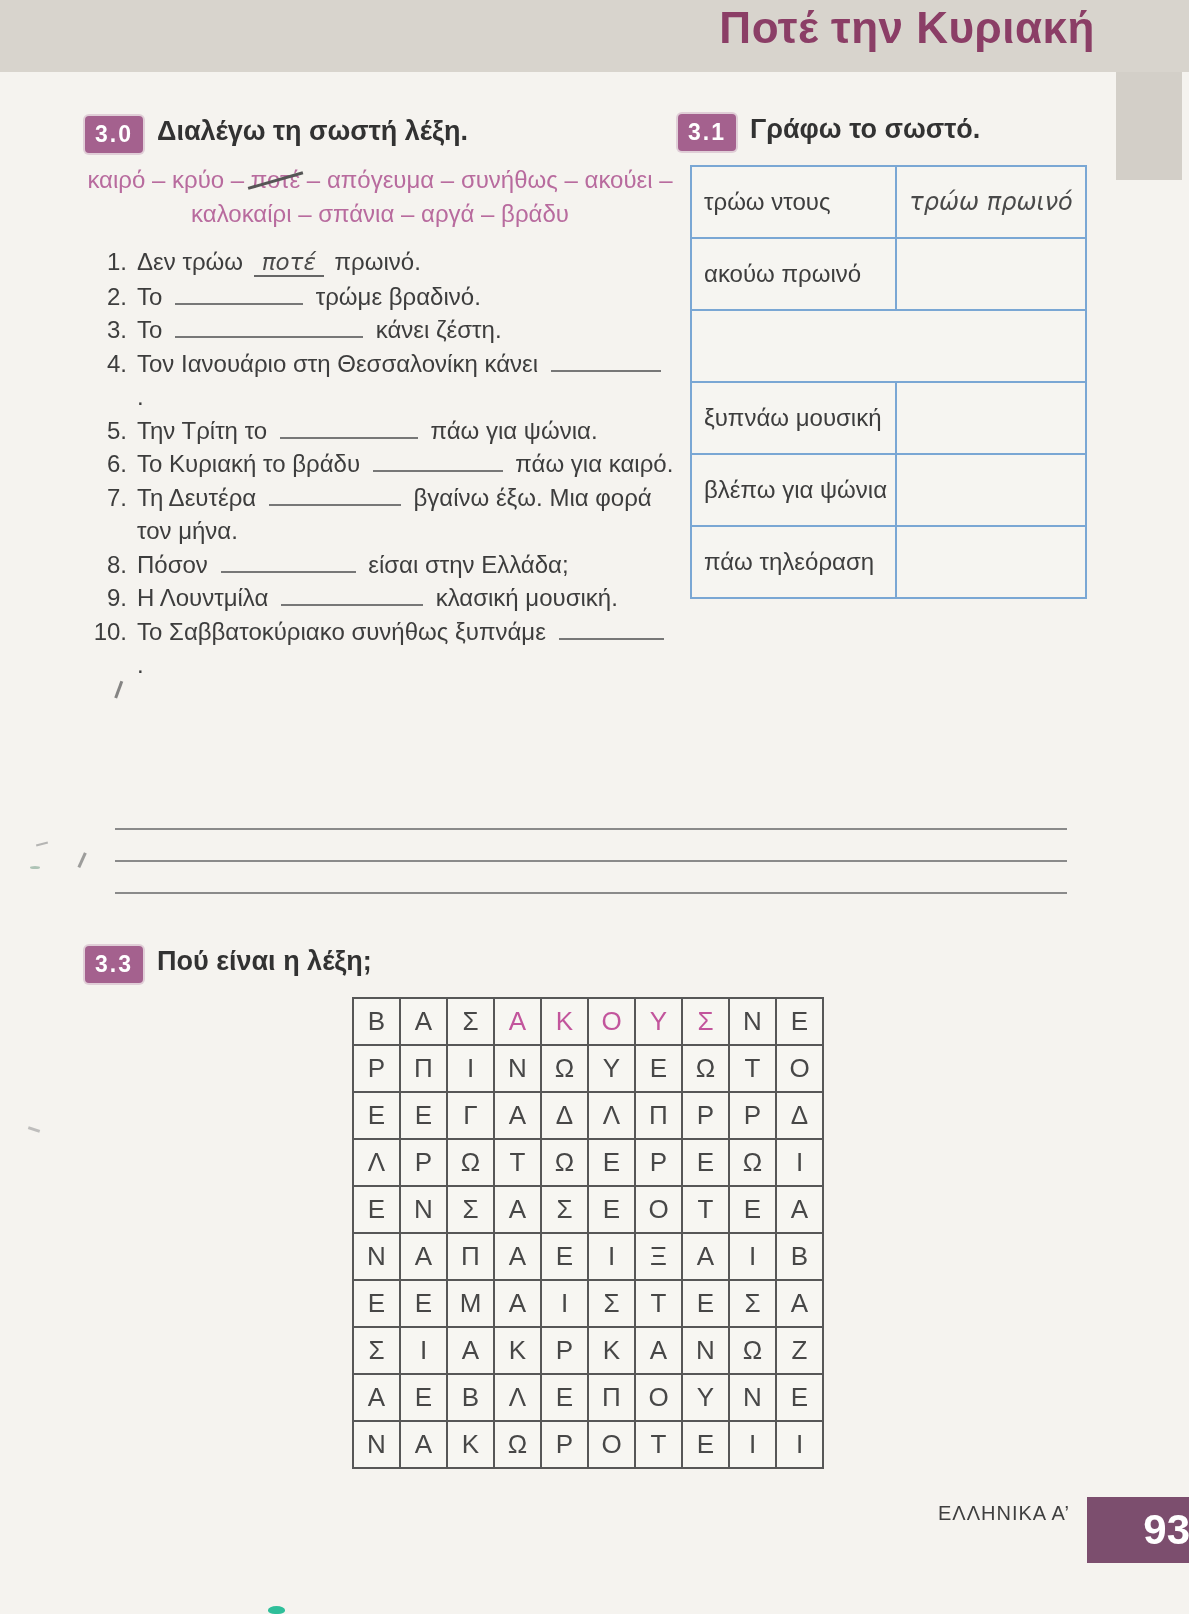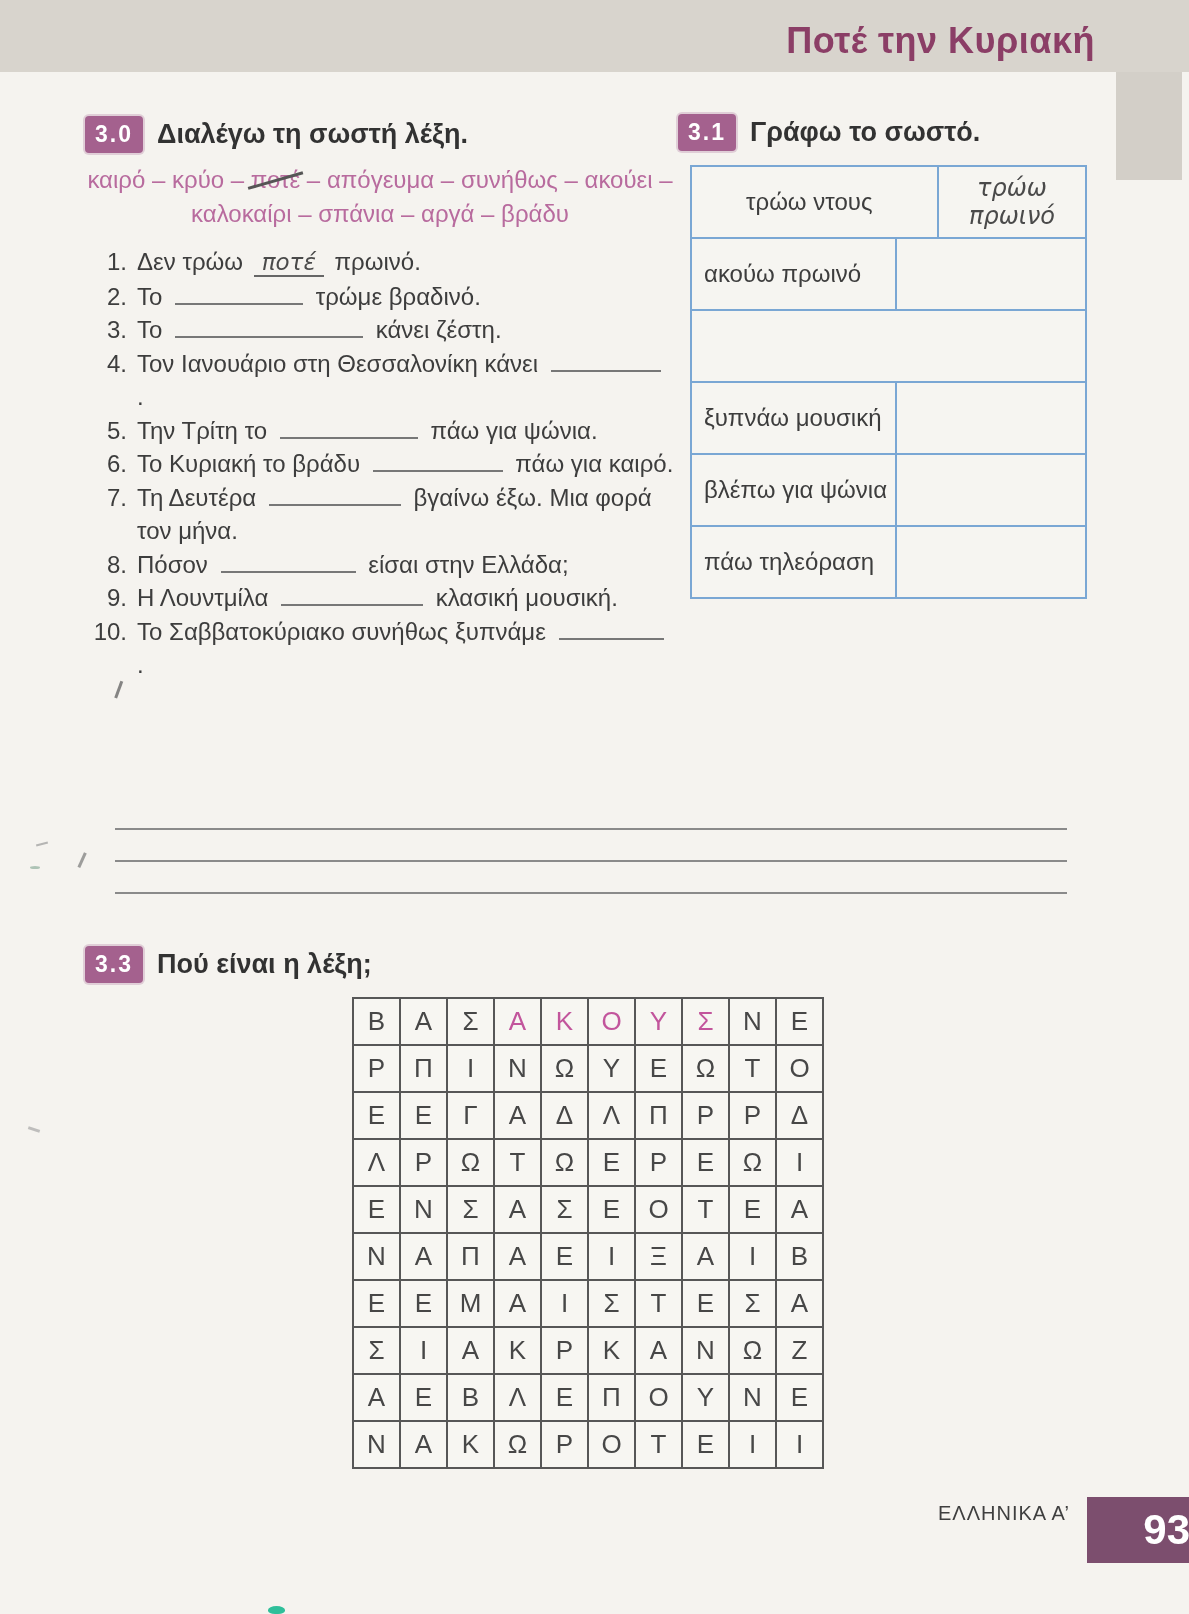--- a/index.html
+++ b/index.html
@@ -1,24 +1,24 @@
 <!DOCTYPE html>
 <html><head>
 <meta charset="utf-8">
 <style>
   html,body{margin:0;padding:0;background:#e9e7e2;}
   .page{position:relative;width:1189px;height:1614px;background:#f5f3ef;overflow:hidden;
         font-family:"Liberation Sans",sans-serif;color:#3d3d3d;}
   
   .top-band{position:absolute;left:0;top:0;width:100%;height:72px;background:#d8d4cd;}
   .right-block{position:absolute;left:1116px;top:72px;width:66px;height:108px;background:#d3cfc8;}
-  .page-title{position:absolute;top:20px;right:94px;font-size:36px;font-weight:bold;
+  .page-title{position:absolute;top:3px;right:94px;font-size:44px;font-weight:bold;
               color:#8b3e66;letter-spacing:.5px;}
   
-  .ex-header{display:flex;align-items:center;gap:14px;}
+  .ex-header{display:flex;align-items:flex-start;gap:14px;}
   .badge{background:#a4618e;color:#fff;font-weight:bold;font-size:23px;padding:5px 10px;
          border-radius:4px;letter-spacing:2px;box-shadow:0 0 0 2px rgba(164,97,142,.25);}
   .ex-title{font-size:27px;font-weight:bold;color:#323232;}
   
   #ex30{position:absolute;left:85px;top:116px;width:590px;}
   .wordbank{margin-top:10px;text-align:center;color:#b86b9e;font-size:24px;line-height:34px;
             white-space:pre-wrap;}
   .struck{position:relative;display:inline-block;}
   .struck::after{content:"";position:absolute;left:-4px;right:-4px;top:48%;
                  border-top:3px solid #555;transform:rotate(-16deg);}
@@ -27,21 +27,21 @@
   .num{width:42px;text-align:right;margin-right:10px;flex:none;}
   .item-body{flex:1;}
   .blank{display:inline-block;border-bottom:2px solid #777;height:18px;margin:0 6px;
          vertical-align:baseline;}
   .handwritten{font-style:italic;font-family:"DejaVu Sans",sans-serif;color:#4a4a4a;text-align:center;}
   .answer-on-line{border-bottom:2px solid #666;padding:0 8px;margin:0 4px;font-size:23px;}
   
   #ex31{position:absolute;left:678px;top:114px;width:410px;}
   .table{margin-top:14px;margin-left:12px;width:393px;border:2px solid #7aa7d4;background:#f6f5f1;}
   .t-row{display:flex;border-top:2px solid #7aa7d4;height:70px;}
-  .t-row:first-child{border-top:none;padding-left:42px;}
+  .t-row:first-child{border-top:none;}
   .t-left{width:191px;border-right:2px solid #7aa7d4;display:flex;align-items:center;
           padding-left:12px;font-size:24px;color:#3d3d3d;}
   .t-right{flex:1;display:flex;align-items:center;justify-content:center;font-size:24px;}
   
   #ex32{position:absolute;left:85px;top:645px;width:1000px;}
   .scramble{margin-top:34px;text-align:center;font-style:italic;font-size:26px;line-height:37px;
             color:#3e3e3e;font-family:"DejaVu Sans",sans-serif;letter-spacing:.5px;}
   #rules{position:absolute;left:115px;top:828px;width:952px;}
   .rule-line{height:2px;background:#8a8a8a;margin-bottom:30px;}
   

